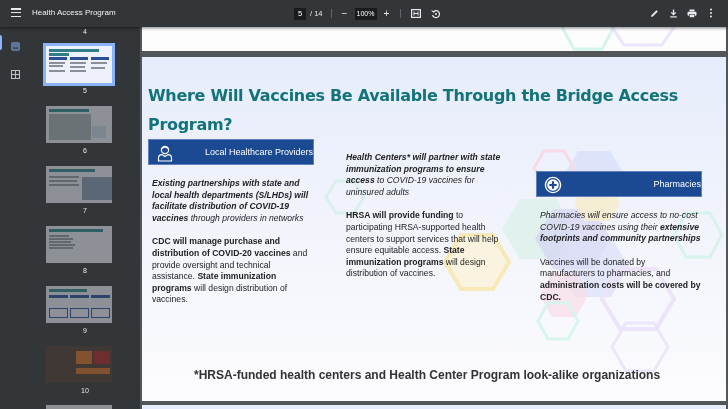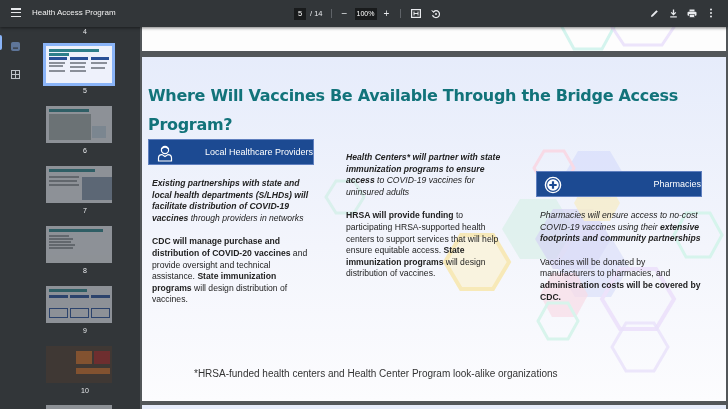--- a/index.html
+++ b/index.html
@@ -36,21 +36,21 @@
   .hex-layer { position: absolute; left: 0; top: 0; width: 584px; height: 344px; pointer-events: none; }
   .slide-title { position: absolute; left: 6px; top: 24px; width: 560px; font-family: "DejaVu Sans", sans-serif; font-weight: bold; font-size: 16px; line-height: 29px; color: #12737a; letter-spacing: -0.3px; }
   .col { position: absolute; top: 82px; width: 166px; }
   .col-head { height: 26px; background: #1c4a92; border: 1px solid #5f7fbf; color: #fff; display: flex; align-items: center; font-size: 9px; position: relative; }
   .col-head .ic { position: absolute; left: 7px; top: 4px; width: 18px; height: 18px; }
   .col-head .lbl { width: 100%; text-align: right; padding-left: 24px; }
   .col-body { margin-top: 13px; padding-left: 4px; font-size: 8.6px; line-height: 11.6px; color: #222; }
   .col-body p { margin-bottom: 12px; }
   .b { font-weight: bold; }
   .i { font-style: italic; }
-  .footnote { position: absolute; left: 52px; top: 311px; font-size: 10px; color: #333; }
+  .footnote { position: absolute; left: 52px; top: 311px; font-size: 12px; color: #333; font-weight: bold; }
 </style>
 </head>
 <body>
 
 <div class="toolbar">
   <div class="tb-menu">
       <span></span>
       <span></span>
       <span></span>
     </div>

